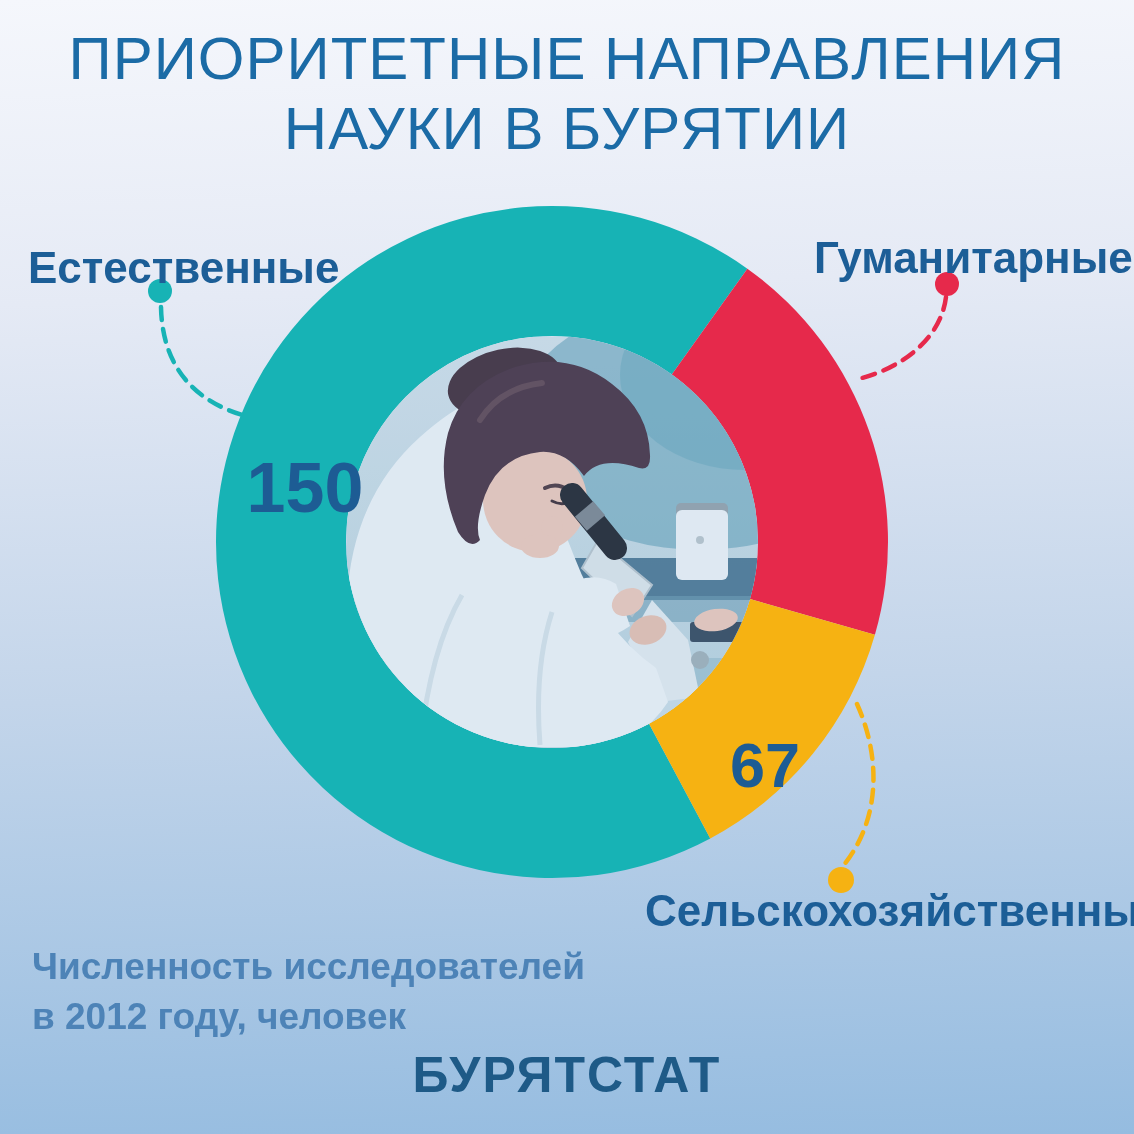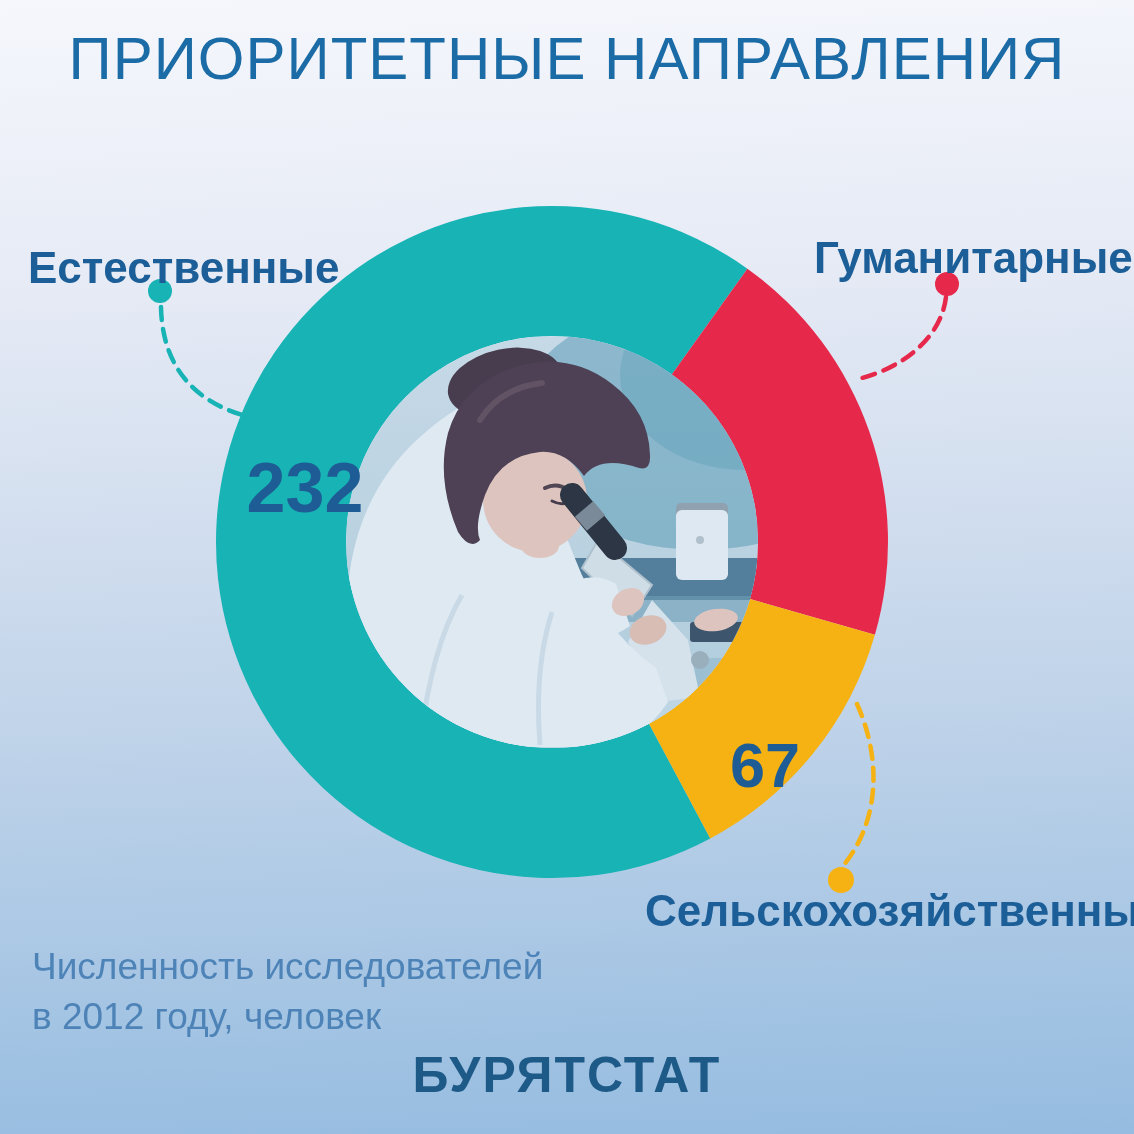--- a/index.html
+++ b/index.html
@@ -12,31 +12,31 @@
   .donut-svg{position:absolute;left:0;top:0;pointer-events:none;}
   .num{position:absolute;transform:translate(-50%,-50%);font-weight:700;color:#1d5c94;}
   .num-0{left:305px;top:488px;font-size:70px;}
   .num-1{left:823px;top:466px;font-size:63px;}
   .num-2{left:765px;top:724px;font-size:63px;margin-top:41px;}
   .callout{position:absolute;font-weight:700;font-size:44px;color:#1c5e97;white-space:nowrap;}
   .callout-0{left:28px;top:243px;}
   .callout-1{left:814px;top:233px;}
   .callout-2{left:645px;top:886px;}
   .footnote{position:absolute;left:32px;top:942px;font-size:37px;line-height:1.35;
-    color:#4d83b7;font-weight:400;}
+    color:#4d83b7;font-weight:700;}
   .brand{position:absolute;left:0;top:1046px;width:100%;text-align:center;
     font-weight:700;font-size:50px;letter-spacing:2px;color:#1e5a87;}
 </style>
 </head>
 <body>
 
 <div class="canvas">
 
   <h1 class="title"><span>ПРИОРИТЕТНЫЕ НАПРАВЛЕНИЯ</span><br>
-    </h1>
+    <span>НАУКИ В БУРЯТИИ</span></h1>
 
   <svg class="donut-svg" width="1134" height="1134" viewBox="0 0 1134 1134">
     <defs>
       <clipPath id="photoClip">
           <circle cx="552" cy="542" r="206"></circle>
         </clipPath>
       <linearGradient id="photoBg" x1="0" y1="0" x2="0" y2="1">
         <stop offset="0" stop-color="#d2e1eb"></stop>
           <stop offset="1" stop-color="#b6d1de"></stop>
       </linearGradient>
@@ -90,21 +90,21 @@
     <path d="M 161 307 C 162 360 188 400 246 416" fill="none" stroke-width="4.5" stroke-dasharray="13 9" stroke-linecap="round" stroke="#17b3b5"></path>
     <circle cx="160" cy="291" r="12" fill="#17b3b5"></circle>
 
     <path d="M 946 297 C 941 338 903 368 858 379" fill="none" stroke-width="4.5" stroke-dasharray="13 9" stroke-linecap="round" stroke="#e6294b"></path>
     <circle cx="947" cy="284" r="12" fill="#e6294b"></circle>
 
     <path d="M 857 704 C 880 755 882 818 843 866" fill="none" stroke-width="4.5" stroke-dasharray="13 9" stroke-linecap="round" stroke="#f6b212"></path>
     <circle cx="841" cy="880" r="13" fill="#f6b212"></circle>
   </svg>
 
-  <div class="num num-0">232</div>
+  <div class="num num-0">150</div>
   <div class="num num-2">67</div>
 
   <div class="callout callout-0">Естественные</div>
   <div class="callout callout-1">Гуманитарные</div>
   <div class="callout callout-2">Сельскохозяйственные</div>
 
   <div class="footnote">
     <div>Численность исследователей</div>
     <div>в 2012 году, человек</div>
   </div>

